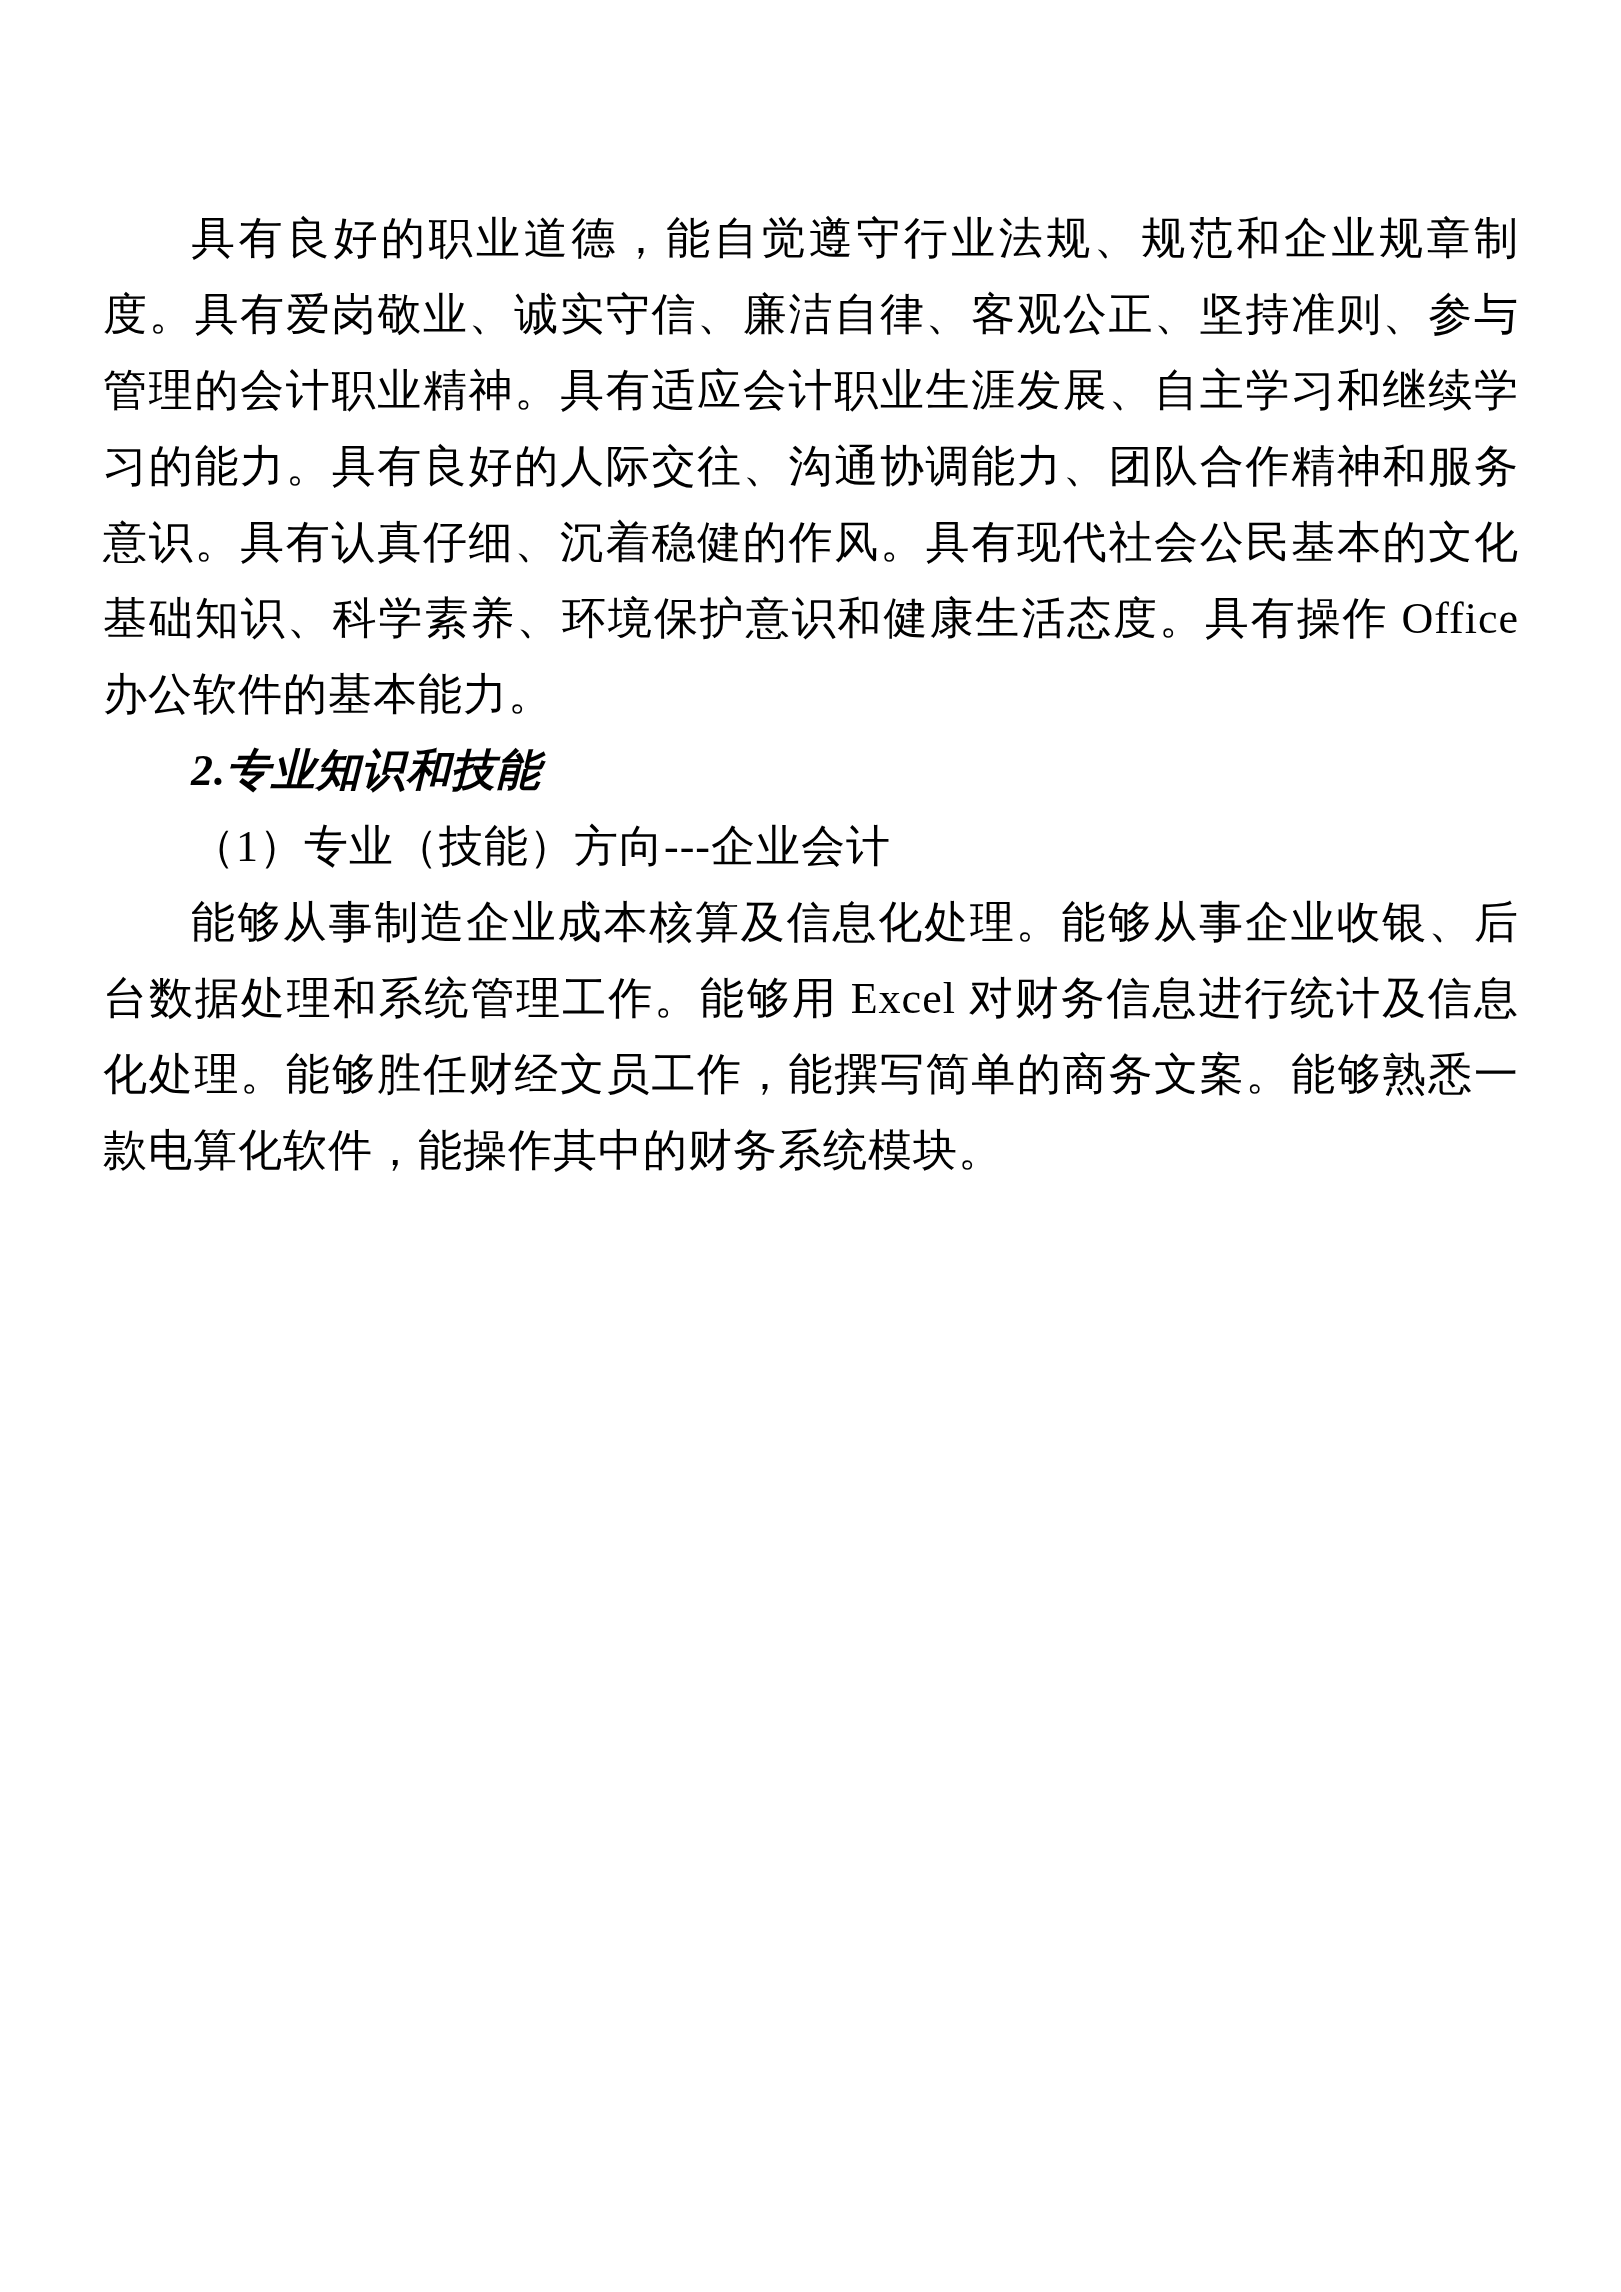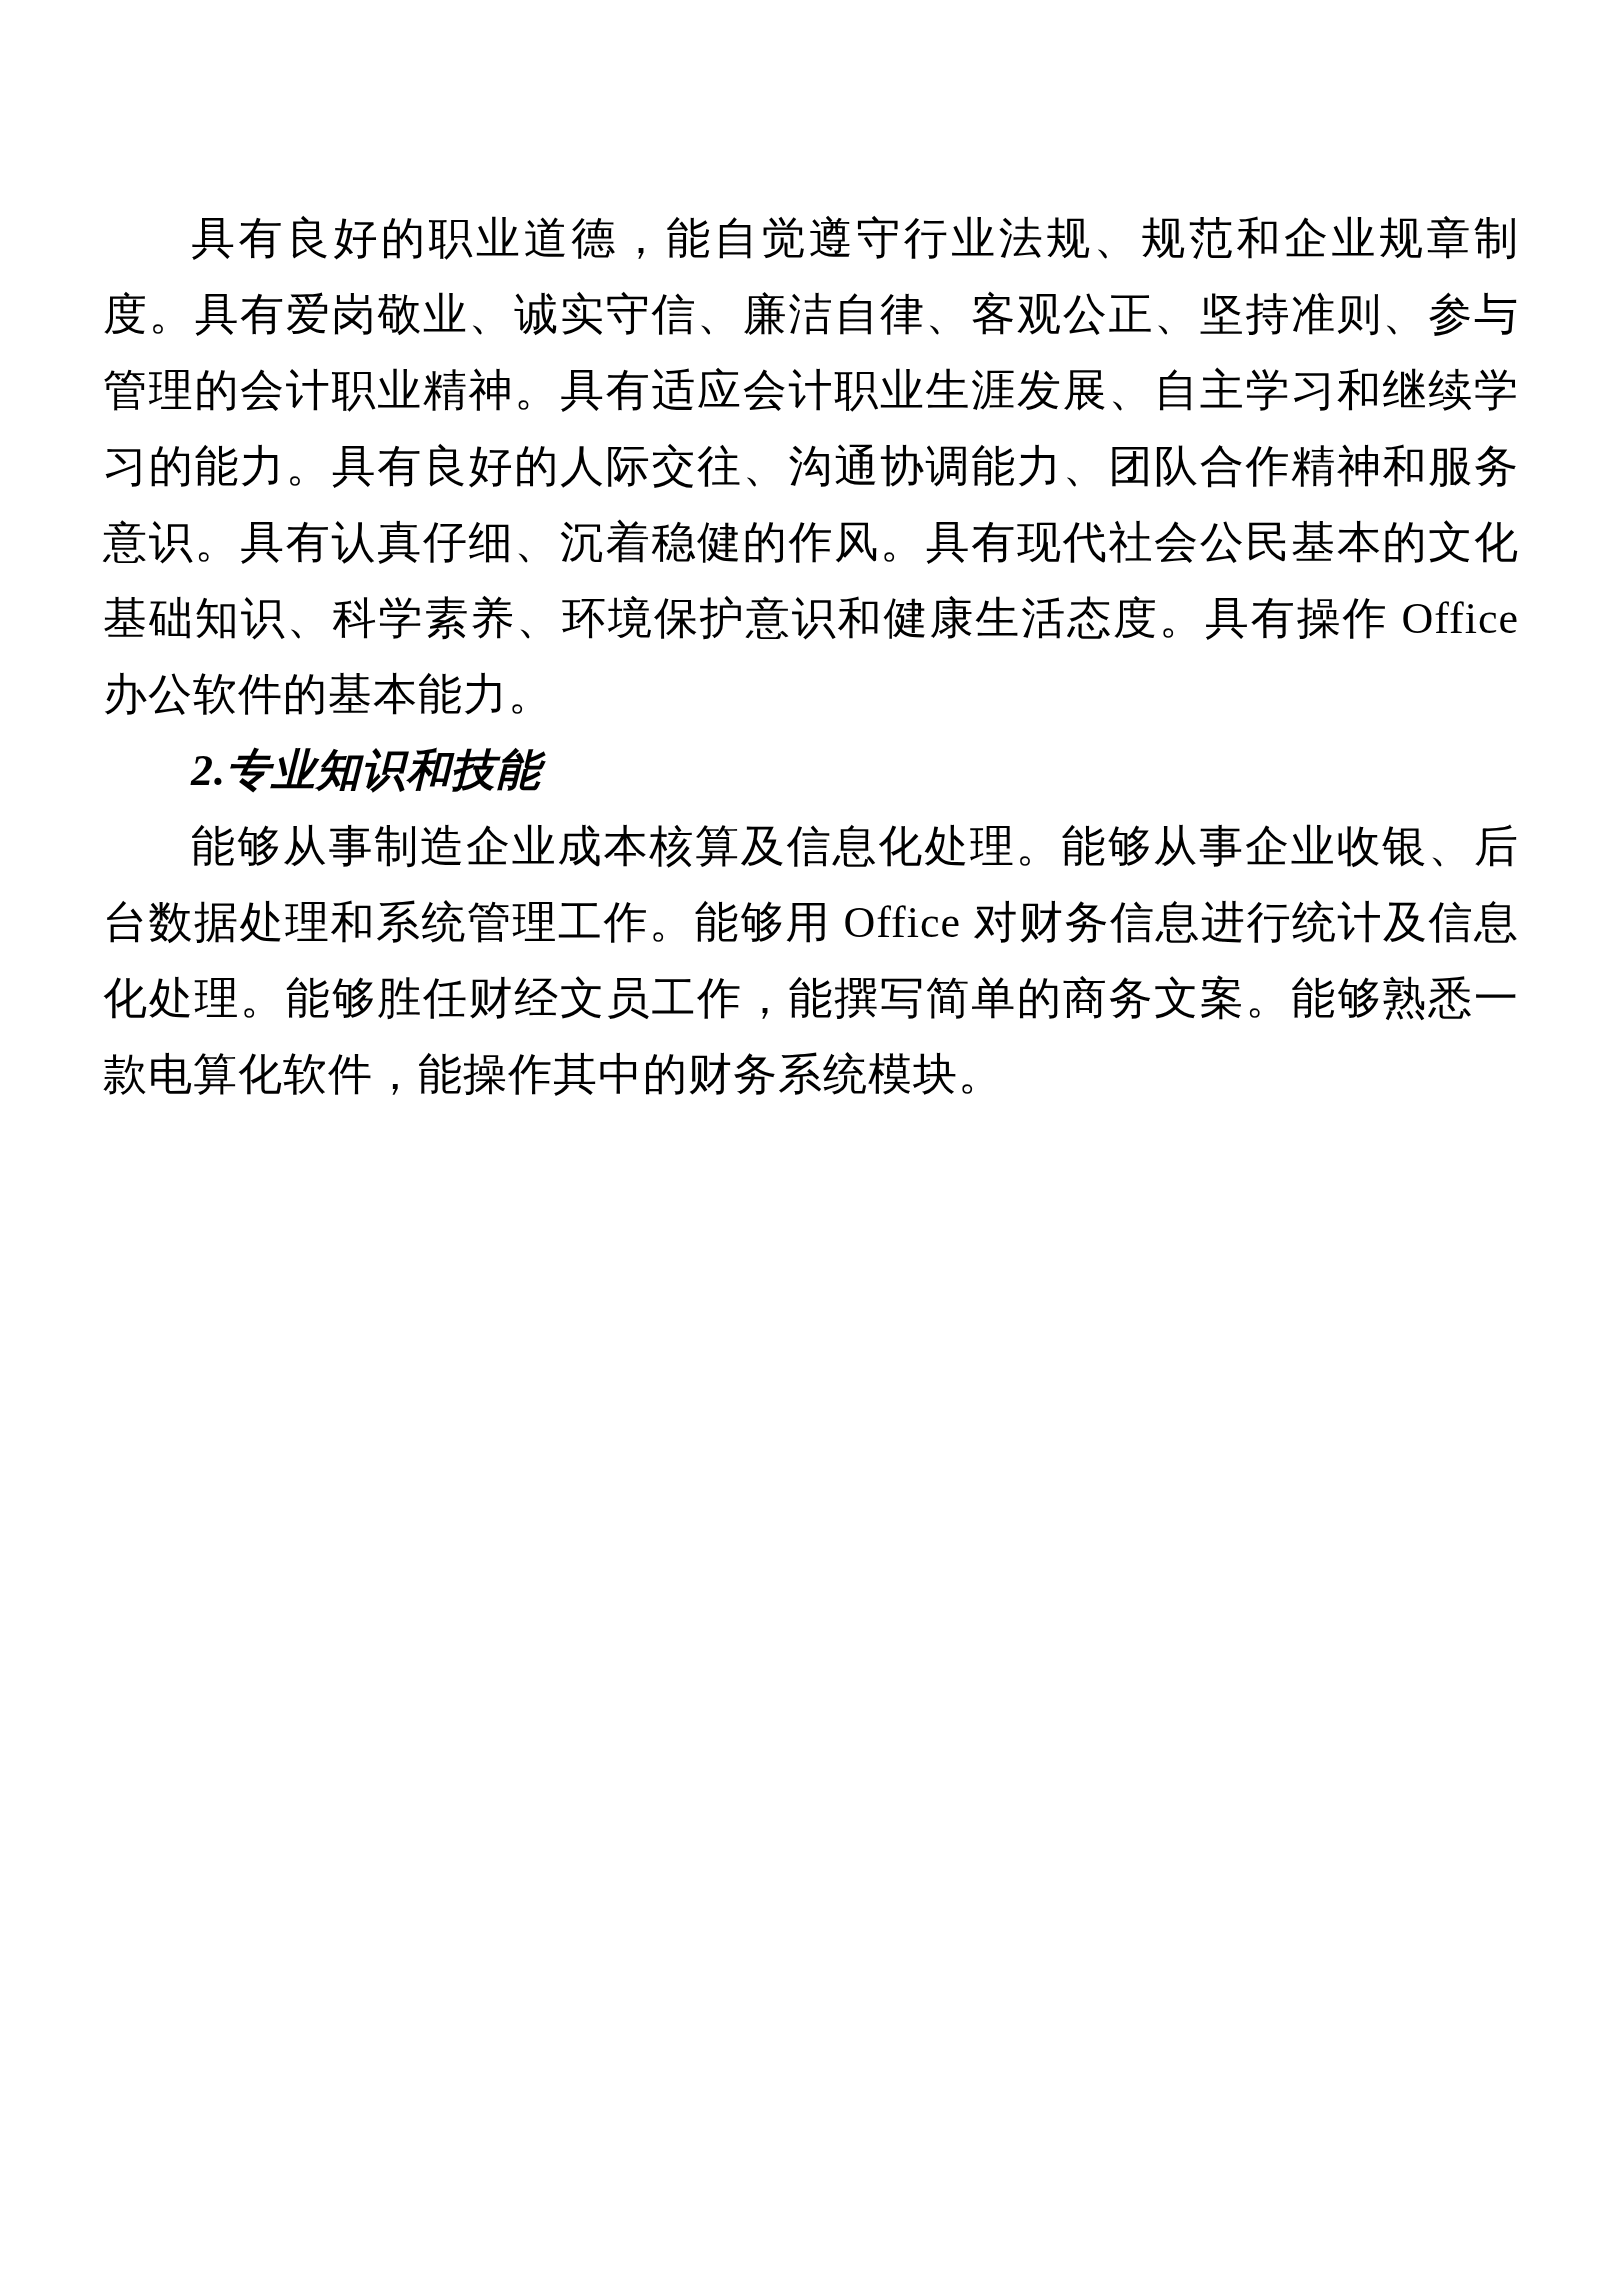--- a/index.html
+++ b/index.html
@@ -42,15 +42,16 @@
     text-align: left;
     letter-spacing: 1px;
   }
 </style>
 </head>
 <body>
 
 <div class="page">
   <p class="para">具有良好的职业道德，能自觉遵守行业法规、规范和企业规章制度。具有爱岗敬业、诚实守信、廉洁自律、客观公正、坚持准则、参与管理的会计职业精神。具有适应会计职业生涯发展、自主学习和继续学习的能力。具有良好的人际交往、沟通协调能力、团队合作精神和服务意识。具有认真仔细、沉着稳健的作风。具有现代社会公民基本的文化基础知识、科学素养、环境保护意识和健康生活态度。具有操作 Office 办公软件的基本能力。</p>
   <p class="heading">2.专业知识和技能</p>
-  <p class="para">能够从事制造企业成本核算及信息化处理。能够从事企业收银、后台数据处理和系统管理工作。能够用 Office 对财务信息进行统计及信息化处理。能够胜任财经文员工作，能撰写简单的商务文案。能够熟悉一款电算化软件，能操作其中的财务系统模块。</p>
+  <p class="subheading">（1）专业（技能）方向---企业会计</p>
+  <p class="para">能够从事制造企业成本核算及信息化处理。能够从事企业收银、后台数据处理和系统管理工作。能够用 Excel 对财务信息进行统计及信息化处理。能够胜任财经文员工作，能撰写简单的商务文案。能够熟悉一款电算化软件，能操作其中的财务系统模块。</p>
 </div>
 
 
 </body></html>

